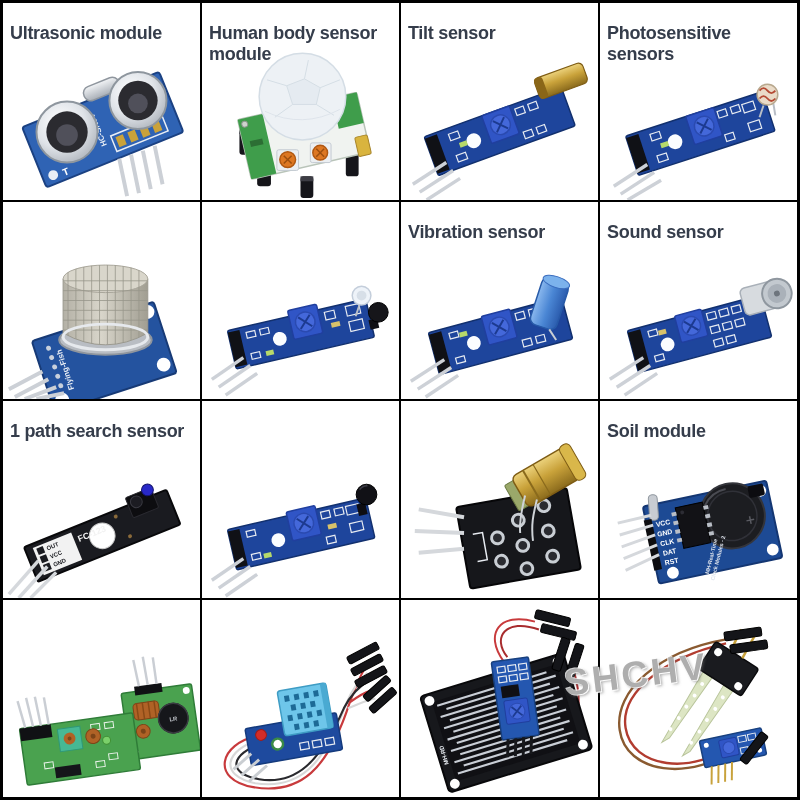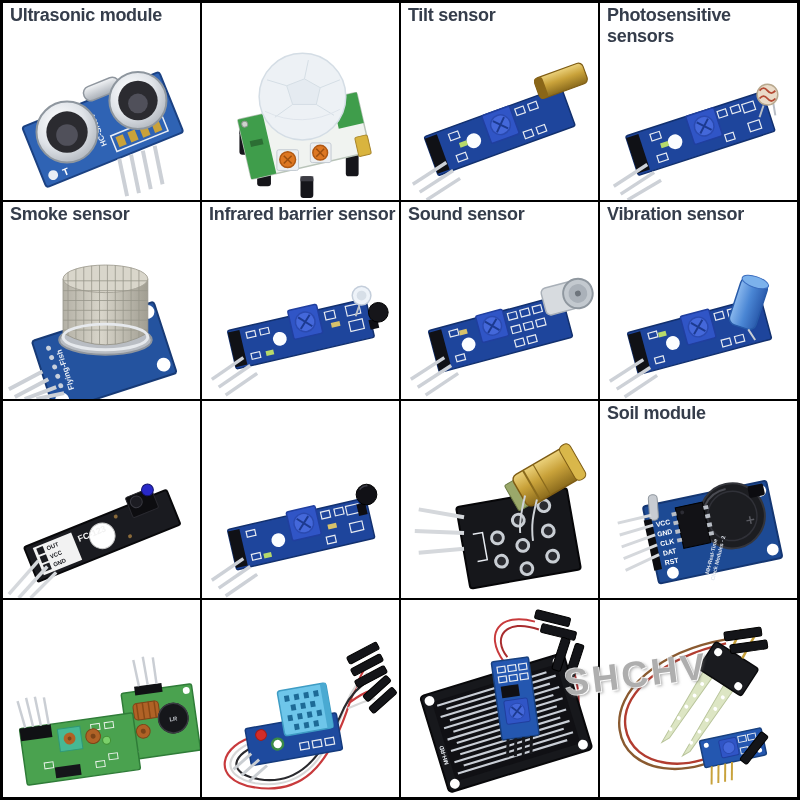--- a/index.html
+++ b/index.html
@@ -6,21 +6,21 @@
   body { width:800px; height:800px; font-family:"Liberation Sans", sans-serif; }
   .grid {
     position:relative; width:800px; height:800px; box-sizing:border-box;
     border:2px solid #000; display:grid;
     grid-template-columns:repeat(4,1fr); grid-template-rows:repeat(4,1fr);
     background:#fff;
   }
   .cell { position:relative; border:1px solid #000; overflow:hidden; background:#fff; }
   .label {
     position:absolute; top:1px; left:0; right:0; z-index:2;
-    padding:1px 3px 0 7px; font-size:18px; font-weight:bold; line-height:1.16;
+    padding:19px 3px 0 7px; font-size:18px; font-weight:bold; line-height:1.16;
     color:#353d4b; letter-spacing:-0.3px;
   }
   svg.art { position:absolute; left:0; top:0; width:100%; height:100%; z-index:1; }
   svg text { font-family:"Liberation Sans", sans-serif; font-weight:bold; }
   .watermark {
     position:absolute; left:564px; top:654px; z-index:3;
     font-size:37px; font-weight:bold; letter-spacing:3px;
     color:rgba(160,160,160,0.85); transform:rotate(-7deg);
     text-shadow:1px 1px 0 rgba(255,255,255,.95), 2px 2px 3px rgba(110,110,110,.55), -1px -1px 0 rgba(255,255,255,.8);
   }
@@ -91,20 +91,21 @@
       <g stroke="#ccd0d6" stroke-width="4">
         <line x1="118" y1="158" x2="126" y2="196"></line>
           <line x1="130" y1="154" x2="138" y2="193"></line>
         <line x1="142" y1="150" x2="150" y2="189"></line>
           <line x1="154" y1="145" x2="162" y2="184"></line>
       </g>
     </svg>
   </div>
 
   <div class="cell">
+    <div class="label">Human body sensor module</div>
     <svg class="art" viewBox="0 0 200 200">
       <g fill="#15151a">
         <rect x="38" y="128" width="13" height="26" rx="3"></rect>
           <rect x="56" y="158" width="14" height="28" rx="3"></rect>
         <rect x="100" y="176" width="13" height="22" rx="3"></rect>
           <rect x="146" y="150" width="13" height="26" rx="3"></rect>
         <rect x="38" y="128" width="13" height="5" fill="#3d3d45"></rect>
           <rect x="56" y="158" width="14" height="5" fill="#3d3d45"></rect>
         <rect x="100" y="176" width="13" height="5" fill="#3d3d45"></rect>
           <rect x="146" y="150" width="13" height="5" fill="#3d3d45"></rect>
@@ -202,21 +203,20 @@
       </g>
       <g stroke="#cdd1d7" stroke-width="3.5">
         <line x1="48" y1="164" x2="14" y2="186"></line>
           <line x1="55" y1="172" x2="21" y2="194"></line>
           <line x1="62" y1="180" x2="28" y2="200"></line>
       </g>
     </svg>
   </div>
 
   <div class="cell">
-    <div class="label">Smoke sensor</div>
     <svg class="art" viewBox="0 0 200 200">
       <defs>
         <clipPath id="smk-c">
           <path d="M61,78 L61,133 Q104,157 147,133 L147,78 Z"></path>
           <ellipse cx="104" cy="78" rx="43" ry="14"></ellipse>
         </clipPath>
       </defs>
       <g transform="rotate(-18 100 152)">
         <rect x="36" y="120" width="130" height="76" rx="3" fill="#24539f" stroke="#173a76" stroke-width="2"></rect>
         <circle cx="47" cy="186" r="7" fill="#ffffff"></circle>
@@ -258,21 +258,20 @@
       <g stroke="#ccd0d6" stroke-width="4">
         <line x1="40" y1="172" x2="6" y2="190"></line>
           <line x1="46" y1="180" x2="12" y2="198"></line>
         <line x1="54" y1="188" x2="22" y2="200"></line>
           <line x1="62" y1="194" x2="34" y2="200"></line>
       </g>
     </svg>
   </div>
 
   <div class="cell">
-    <div class="label">Infrared barrier sensor</div>
     <svg class="art" viewBox="0 0 200 200">
       <g transform="rotate(-13 100 132)">
         <rect x="28" y="114" width="144" height="40" rx="2" fill="#1e459c" stroke="#12306e" stroke-width="1.5"></rect>
         <rect x="28" y="116" width="12" height="36" fill="#101116"></rect>
         <circle cx="78" cy="134" r="7" fill="#fbfdff"></circle>
         <g fill="none" stroke="#e8ecf2" stroke-width="1.2">
           <rect x="46" y="120" width="9" height="6"></rect>
             <rect x="46" y="142" width="9" height="6"></rect>
           <rect x="60" y="120" width="9" height="6"></rect>
             <rect x="128" y="118" width="10" height="8"></rect>
@@ -293,20 +292,56 @@
         <circle cx="162" cy="95" r="5" fill="#d7dfe8"></circle>
       </g>
       <g>
         <rect x="170" y="119" width="9" height="10" fill="#101014" transform="rotate(-13 174 124)"></rect>
         <circle cx="179" cy="112" r="10" fill="#16161a" stroke="#000"></circle>
       </g>
       <g stroke="#cdd1d7" stroke-width="3.5">
         <line x1="42" y1="158" x2="10" y2="180"></line>
           <line x1="49" y1="166" x2="17" y2="188"></line>
           <line x1="56" y1="174" x2="24" y2="196"></line>
+      </g>
+    </svg>
+  </div>
+
+  <div class="cell">
+    <div class="label">Vibration sensor</div>
+    <svg class="art" viewBox="0 0 200 200">
+      <g transform="rotate(-15 100 132)">
+        <rect x="30" y="114" width="140" height="44" rx="2" fill="#1e459c" stroke="#12306e" stroke-width="1.5"></rect>
+        <rect x="30" y="116" width="13" height="40" fill="#101116"></rect>
+        <circle cx="72" cy="136" r="7" fill="#fbfdff"></circle>
+        <g fill="none" stroke="#e8ecf2" stroke-width="1.2">
+          <rect x="50" y="120" width="9" height="6"></rect>
+            <rect x="50" y="146" width="9" height="6"></rect>
+          <rect x="120" y="118" width="9" height="7"></rect>
+            <rect x="134" y="118" width="9" height="7"></rect>
+          <rect x="120" y="146" width="9" height="7"></rect>
+            <rect x="134" y="146" width="9" height="7"></rect>
+          <rect x="150" y="120" width="12" height="9"></rect>
+        </g>
+        <rect x="60" y="122" width="8" height="5" fill="#b7d96a"></rect>
+        <g>
+          <rect x="86" y="112" width="30" height="30" rx="2" fill="#3055c6" stroke="#203f9e" stroke-width="1.5"></rect>
+          <circle cx="101" cy="127" r="10" fill="#4468da" stroke="#2a4ab0" stroke-width="1.5"></circle>
+          <path d="M95,121 L107,133 M107,121 L95,133" stroke="#1c3a90" stroke-width="2"></path>
+        </g>
+      </g>
+      <g transform="rotate(18 150 105)">
+        <rect x="136" y="78" width="28" height="50" rx="7" fill="url(#g-bluecyl)" stroke="#275aa8" stroke-width="1.5"></rect>
+        <ellipse cx="150" cy="80" rx="14" ry="5.5" fill="#7cb2ec" stroke="#3a6cbe"></ellipse>
+        <line x1="158" y1="128" x2="168" y2="136" stroke="#c9ced4" stroke-width="2"></line>
+      </g>
+      <g stroke="#cdd1d7" stroke-width="3.5">
+        <line x1="44" y1="160" x2="10" y2="182"></line>
+          <line x1="51" y1="168" x2="17" y2="190"></line>
+          <line x1="58" y1="176" x2="25" y2="198"></line>
       </g>
     </svg>
   </div>
 
   <div class="cell">
     <div class="label">Sound sensor</div>
     <svg class="art" viewBox="0 0 200 200">
       <g transform="rotate(-15 100 130)">
         <rect x="30" y="112" width="140" height="44" rx="2" fill="#1e459c" stroke="#12306e" stroke-width="1.5"></rect>
         <rect x="30" y="114" width="13" height="40" fill="#101116"></rect>
@@ -338,56 +373,21 @@
       </g>
       <g stroke="#cdd1d7" stroke-width="3.5">
         <line x1="44" y1="158" x2="10" y2="180"></line>
           <line x1="51" y1="166" x2="17" y2="188"></line>
           <line x1="58" y1="174" x2="25" y2="196"></line>
       </g>
     </svg>
   </div>
 
   <div class="cell">
-    <div class="label">Vibration sensor</div>
-    <svg class="art" viewBox="0 0 200 200">
-      <g transform="rotate(-15 100 132)">
-        <rect x="30" y="114" width="140" height="44" rx="2" fill="#1e459c" stroke="#12306e" stroke-width="1.5"></rect>
-        <rect x="30" y="116" width="13" height="40" fill="#101116"></rect>
-        <circle cx="72" cy="136" r="7" fill="#fbfdff"></circle>
-        <g fill="none" stroke="#e8ecf2" stroke-width="1.2">
-          <rect x="50" y="120" width="9" height="6"></rect>
-            <rect x="50" y="146" width="9" height="6"></rect>
-          <rect x="120" y="118" width="9" height="7"></rect>
-            <rect x="134" y="118" width="9" height="7"></rect>
-          <rect x="120" y="146" width="9" height="7"></rect>
-            <rect x="134" y="146" width="9" height="7"></rect>
-          <rect x="150" y="120" width="12" height="9"></rect>
-        </g>
-        <rect x="60" y="122" width="8" height="5" fill="#b7d96a"></rect>
-        <g>
-          <rect x="86" y="112" width="30" height="30" rx="2" fill="#3055c6" stroke="#203f9e" stroke-width="1.5"></rect>
-          <circle cx="101" cy="127" r="10" fill="#4468da" stroke="#2a4ab0" stroke-width="1.5"></circle>
-          <path d="M95,121 L107,133 M107,121 L95,133" stroke="#1c3a90" stroke-width="2"></path>
-        </g>
-      </g>
-      <g transform="rotate(18 150 105)">
-        <rect x="136" y="78" width="28" height="50" rx="7" fill="url(#g-bluecyl)" stroke="#275aa8" stroke-width="1.5"></rect>
-        <ellipse cx="150" cy="80" rx="14" ry="5.5" fill="#7cb2ec" stroke="#3a6cbe"></ellipse>
-        <line x1="158" y1="128" x2="168" y2="136" stroke="#c9ced4" stroke-width="2"></line>
-      </g>
-      <g stroke="#cdd1d7" stroke-width="3.5">
-        <line x1="44" y1="160" x2="10" y2="182"></line>
-          <line x1="51" y1="168" x2="17" y2="190"></line>
-          <line x1="58" y1="176" x2="25" y2="198"></line>
-      </g>
-    </svg>
-  </div>
-
-  <div class="cell">
+    <div class="label">1 path search sensor</div>
     <svg class="art" viewBox="0 0 200 200">
       <g transform="rotate(-22 100 135)">
         <rect x="22" y="118" width="156" height="38" rx="2" fill="#1a1b20" stroke="#08080a" stroke-width="2"></rect>
         <circle cx="100" cy="137" r="13" fill="#ffffff" stroke="#c9c9c9"></circle>
         <g>
           <rect x="30" y="122" width="42" height="30" fill="#f2f2f2"></rect>
           <rect x="33" y="124" width="7" height="7" fill="#1a1b20"></rect>
             <rect x="33" y="133" width="7" height="7" fill="#1a1b20"></rect>
             <rect x="33" y="142" width="7" height="7" fill="#1a1b20"></rect>
           <text x="43" y="130" font-size="6" fill="#16171c">OUT</text>

